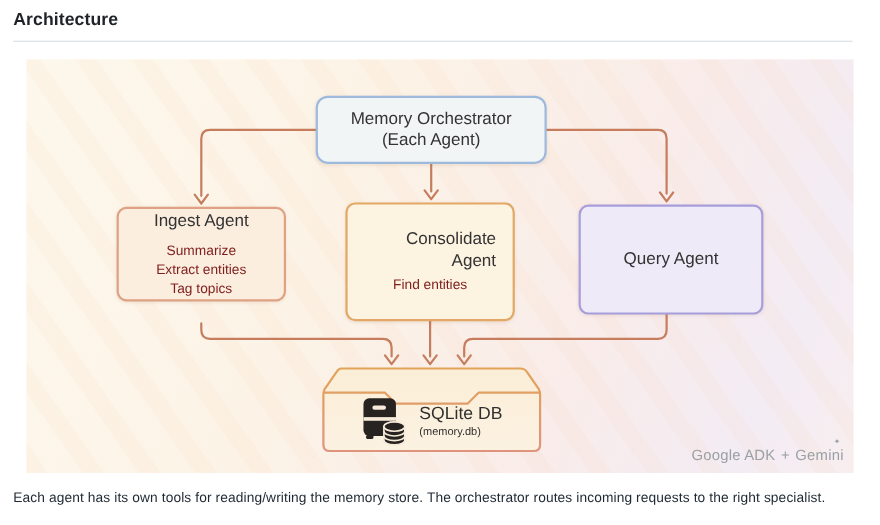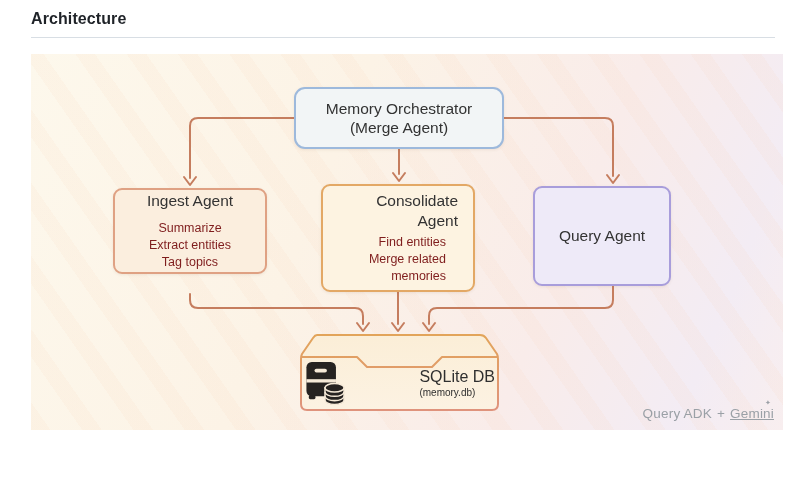--- a/index.html
+++ b/index.html
@@ -3,37 +3,38 @@
 <meta charset="utf-8">
 <style>
   * { margin: 0; padding: 0; box-sizing: border-box; }
   html, body { background: #ffffff; }
   body {
     width: 800px; height: 477px;
     font-family: "Liberation Sans", sans-serif;
     color: #1f2328;
     overflow: hidden;
   }
-  .page { padding: 10px 25px 0 31px; }
+  .page { padding: 10px 25px 0 12px; }
 
   h2.page-title {
     font-size: 16px; font-weight: 700; color: #1f2328;
     padding-bottom: 9px; margin-bottom: 2px;
     border-bottom: 1px solid #d8dee4;
     letter-spacing: .1px;
   }
 
   
   .diagram {
     position: relative; margin-top: 16px;
     width: 752px; height: 376px;
     background:
       repeating-linear-gradient(55deg, rgba(248,205,175,0.10) 0 16px, rgba(255,255,255,0) 16px 42px),
       linear-gradient(112deg, #fdf8ec 0%, #fcf3e6 38%, #f9ecea 68%, #f3ecf4 88%, #f8eeef 100%);
     overflow: hidden;
+    margin-left: 12px;
   }
   .diagram svg.wires { position: absolute; inset: 0; }
 
   .node {
     position: absolute; display: flex; flex-direction: column;
     align-items: center; justify-content: center; text-align: center;
     border-radius: 9px; box-shadow: 0 1px 3px rgba(120,90,60,0.10);
   }
   .node .node-title { font-size: 15.5px; font-weight: 400; color: #333333; line-height: 1.25; }
   .node .node-sub   { font-size: 12.5px; color: #7f1d1d; line-height: 1.35; margin-top: 10px; }
@@ -46,41 +47,41 @@
     left: 82px; top: 134px; width: 154px; height: 86px;
     background: #fbeede; border: 2px solid #dfa183;
   }
   .node.consolidate {
     left: 290px; top: 130px; width: 154px; height: 108px;
     background: #fdf3e1; border: 2px solid #e3a865; text-align: right;
   }
   .node.consolidate .node-sub { margin-top: 4px; }
   .node.consolidate .node-title { max-width: 120px; }
   .node.query {
-    left: 502px; top: 132px; width: 138px; height: 100px;
+    left: 502px; top: 132px; width: 168px; height: 100px;
     background: #eeeaf8; border: 2px solid #a89ddb;
   }
   .task { display: block; }
 
   
   .db-label {
     position: absolute; left: 274px; top: 306px; width: 190px; height: 46px;
-    display: flex; align-items: center; justify-content: space-between; gap: 12px;
+    display: flex; align-items: center; justify-content: center; gap: 12px;
   }
   .db-text { text-align: left; color: #2f2f2f; }
   .db-title { font-size: 16px; line-height: 1.2; }
   .db-sub   { font-size: 10px; line-height: 1.2; }
 
   
   .watermark {
     position: absolute; right: 9px; bottom: 9px;
     font-size: 13.5px; color: #9aa0a6; letter-spacing: .2px;
     display: flex; align-items: baseline; gap: 5px;
   }
-  .wm-product { position: relative; text-decoration: underline; }
+  .wm-product { position: relative; }
   .wm-star {
     position: absolute; top: -7px; right: 3px;
     font-size: 7px; color: #9aa0a6; line-height: 1;
   }
 
   .caption {
     margin-top: 15px; font-size: 12.5px; color: #1f2933; letter-spacing: .1px;
   }
 </style>
 </head>
@@ -126,37 +127,36 @@
       </g>
 
       <g>
         <path fill="url(#dbFill)" stroke="url(#dbGrad)" stroke-width="2" stroke-linejoin="round" d="M286,281 H449 Q453,281 455,284 L466,300 Q467,302 467,305 V350 Q467,356 461,356 H276 Q270,356 270,350 V305 Q270,302 271,300 L282,284 Q284,281 286,281 Z"></path>
         <path fill="none" stroke="url(#dbGrad)" stroke-width="2" stroke-linejoin="round" d="M270,303 H326 L336,313 H401 L411,303 H467"></path>
       </g>
     </svg>
 
     <div class="node orchestrator">
       <div class="node-title">Memory Orchestrator</div>
-      <div class="node-title">(Merge Agent)</div>
+      <div class="node-title">(Each Agent)</div>
     </div>
 
     <div class="node ingest">
       <div class="node-title">Ingest Agent</div>
       <div class="node-sub">
         <span class="task">Summarize</span>
         <span class="task">Extract entities</span>
         <span class="task">Tag topics</span>
       </div>
     </div>
 
     <div class="node consolidate">
       <div class="node-title">Consolidate Agent</div>
       <div class="node-sub">
         <span class="task">Find entities</span>
-        <span class="task" style="max-width:96px">Merge related memories</span>
       </div>
     </div>
 
     <div class="node query">
       <div class="node-title">Query Agent</div>
     </div>
 
     <div class="db-label">
       <svg width="40" height="46" viewBox="0 0 42 48">
         <rect x="1.5" y="2" width="31" height="36" rx="5.5" fill="#262321"></rect>
@@ -169,24 +169,25 @@
         <path d="M21,33.5 A10,4.5 0 0 0 41,33.5" fill="none" stroke="#f6ead8" stroke-width="1.6"></path>
         <path d="M21,38 A10,4.5 0 0 0 41,38" fill="none" stroke="#f6ead8" stroke-width="1.6"></path>
       </svg>
       <div class="db-text">
         <div class="db-title">SQLite DB</div>
         <div class="db-sub">(memory.db)</div>
       </div>
     </div>
 
     <div class="watermark">
-      <span>Query ADK</span>
+      <span>Google ADK</span>
       <span>+</span>
       <span class="wm-product">
         <span>Gemini</span>
         <span class="wm-star">✦</span>
       </span>
     </div>
 
   </div>
 
+  <p class="caption">Each agent has its own tools for reading/writing the memory store. The orchestrator routes incoming requests to the right specialist.</p>
 
 </div>
 
 </body></html>

